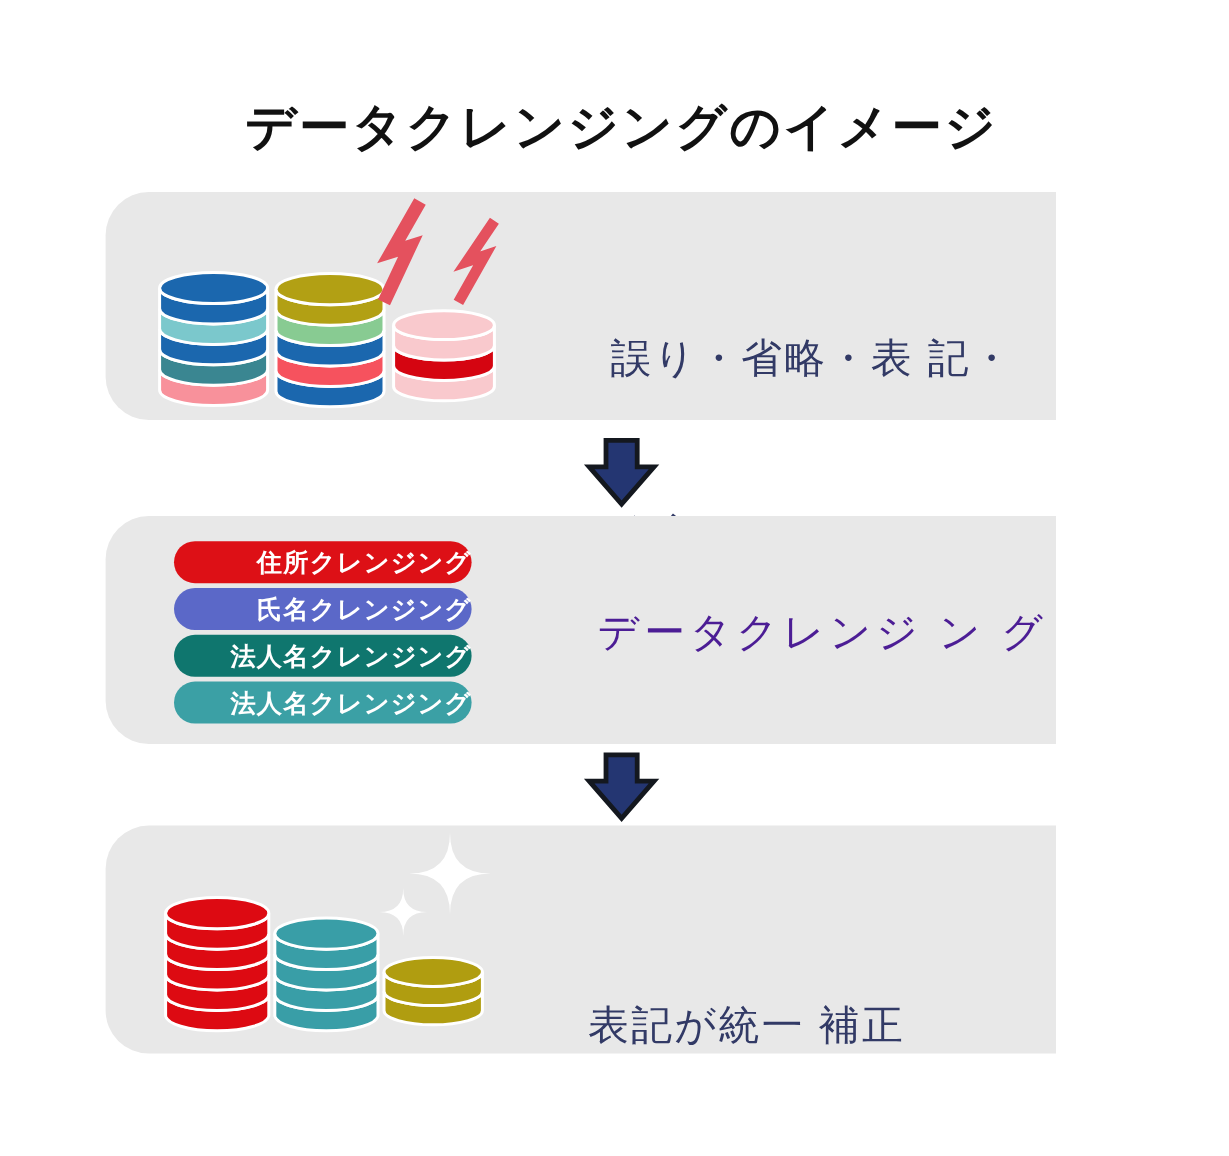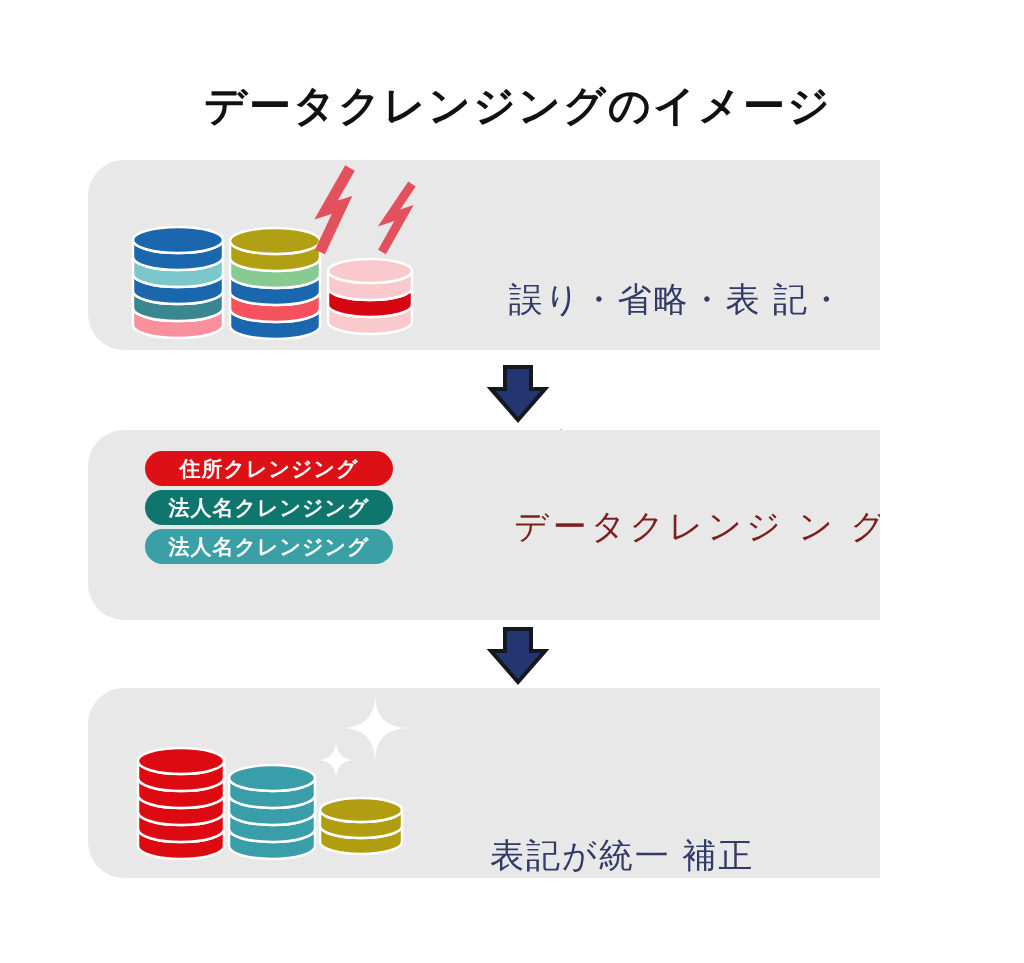--- a/index.html
+++ b/index.html
@@ -10,21 +10,21 @@
   .gbox{position:absolute;left:88px;width:860px;height:190px;background:#e8e8e8;border-radius:36px;}
   .box1{top:160px;} .box2{top:430px;} .box3{top:688px;}
   .illus{position:absolute;left:20px;top:0;width:360px;height:190px;}
   .btext{position:absolute;left:402px;top:16px;font-size:34px;line-height:1.45;
          color:#323a66;letter-spacing:2px;font-weight:400;white-space:pre;}
   .box3 .btext{top:44px;}
   .ptext{position:absolute;left:410px;top:74px;font-size:34px;color:#323a66;
          letter-spacing:4px;font-weight:400;white-space:pre;}
   .pills{position:absolute;left:57px;top:21px;display:flex;flex-direction:column;gap:4px;}
   .pill{width:248px;height:35px;border-radius:17.5px;display:flex;align-items:center;
-        justify-content:center;color:#ffffff;font-size:21px;font-weight:bold;letter-spacing:1px;}
+        justify-content:flex-end;color:#ffffff;font-size:21px;font-weight:bold;letter-spacing:1px;}
   .arrow{position:absolute;left:486px;width:64px;height:60px;}
   .arrow1{top:364px;} .arrow2{top:626px;}
 </style>
 </head>
 <body>
 
 <div class="canvas">
 
   <h1 class="title" style="color: rgb(17, 17, 17);">データクレンジングのイメージ</h1>
 
@@ -58,28 +58,31 @@
 
   <svg class="arrow arrow1" viewBox="0 0 64 60">
     <path d="M19 3 H45 V25 H59 L32 56 L5 25 H19 Z" stroke-width="4" stroke-linejoin="miter" fill="#243672" stroke="#14181f"></path>
   </svg>
 
   <section class="gbox box2" style="background: rgb(232, 232, 232);">
     <div class="pills">
       <div class="pill" style="background: rgb(221, 16, 22);">
         <span>住所クレンジング</span>
       </div>
+      <div class="pill" style="background: rgb(91, 104, 200);">
+        <span>氏名クレンジング</span>
+      </div>
       <div class="pill" style="background: #0f766e;">
         <span>法人名クレンジング</span>
       </div>
       <div class="pill" style="background: rgb(59, 160, 165);">
         <span>法人名クレンジング</span>
       </div>
     </div>
-    <div class="ptext" style="color: #7f1d1d; margin-left: 16px;">データクレンジ ン グ</div>
+    <div class="ptext" style="color: #4c1d95;">データクレンジ ン グ</div>
   </section>
 
   <svg class="arrow arrow2" viewBox="0 0 64 60">
     <path d="M19 3 H45 V25 H59 L32 56 L5 25 H19 Z" stroke-width="4" stroke-linejoin="miter" fill="#243672" stroke="#14181f"></path>
   </svg>
 
   <section class="gbox box3" style="background: rgb(232, 232, 232); text-align: right;">
     <svg class="illus" id="illus-after" viewBox="0 0 360 190">
         <path d="M 30 141 L 30 158 A 43 13 0 0 0 116 158 L 116 141 A 43 13 0 0 1 30 141 Z" fill="#dd0a12" stroke="#ffffff" stroke-width="2.5"></path>
         <path d="M 30 124 L 30 141 A 43 13 0 0 0 116 141 L 116 124 A 43 13 0 0 1 30 124 Z" fill="#dd0a12" stroke="#ffffff" stroke-width="2.5"></path>

